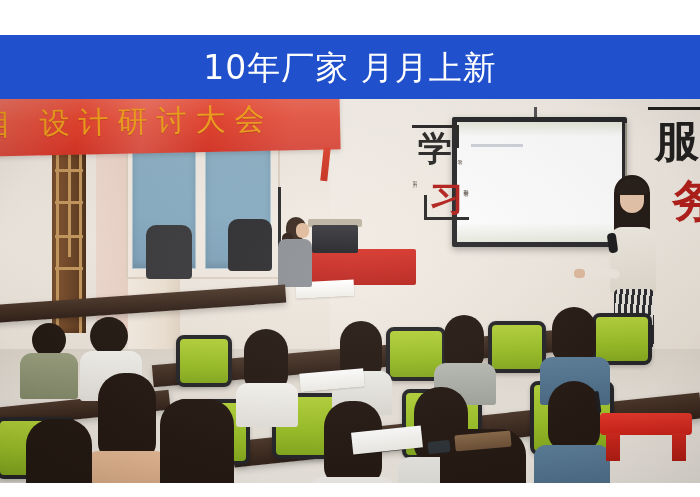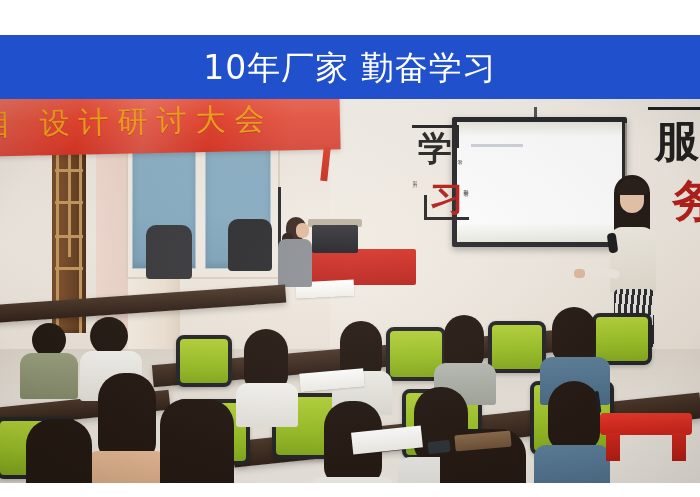--- a/index.html
+++ b/index.html
@@ -399,21 +399,21 @@
   }
 </style>
 </head>
 <body>
 
 <div class="page">
 
   <div class="top-margin"></div>
 
   <div class="promo-banner">
-    <span class="promo-text">10年厂家  勤奋学习</span>
+    <span class="promo-text">10年厂家  月月上新</span>
   </div>
 
   <div class="photo">
     <div class="photo-inner">
 
       <div class="wall"></div>
       <div class="wall-right"></div>
       <div class="wall-col-pink"></div>
       <div class="wall-pillar"></div>
 

